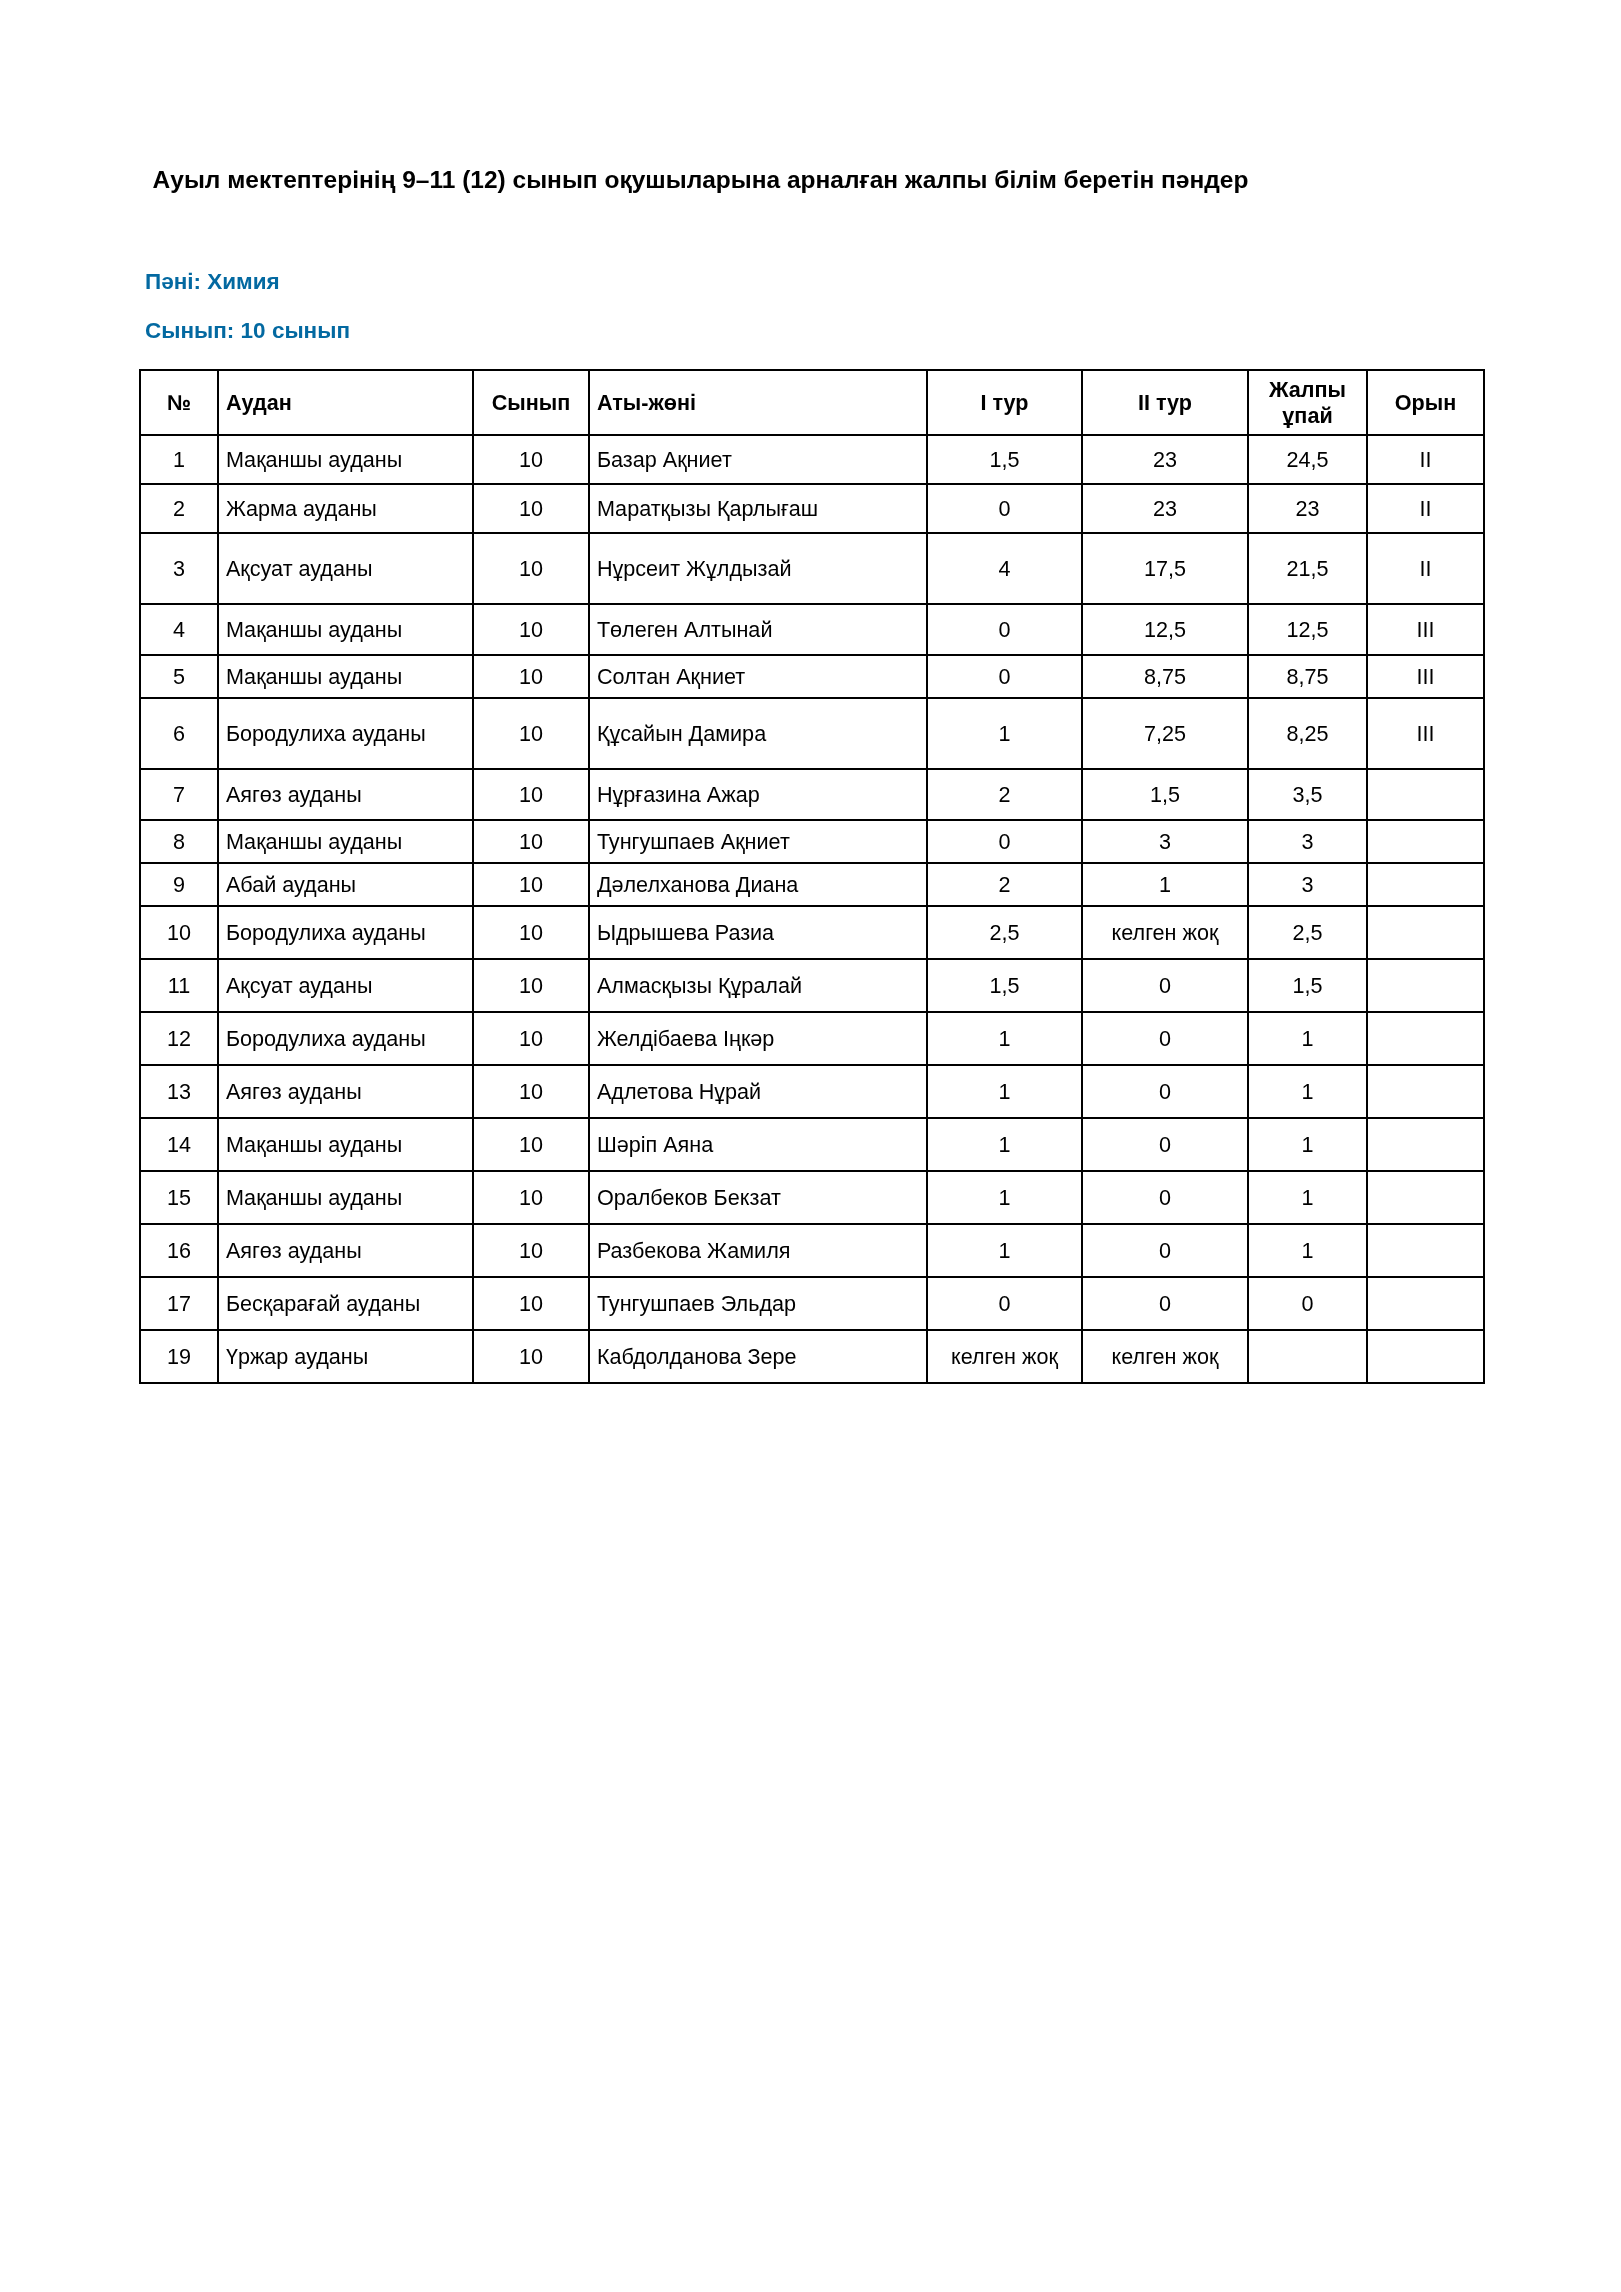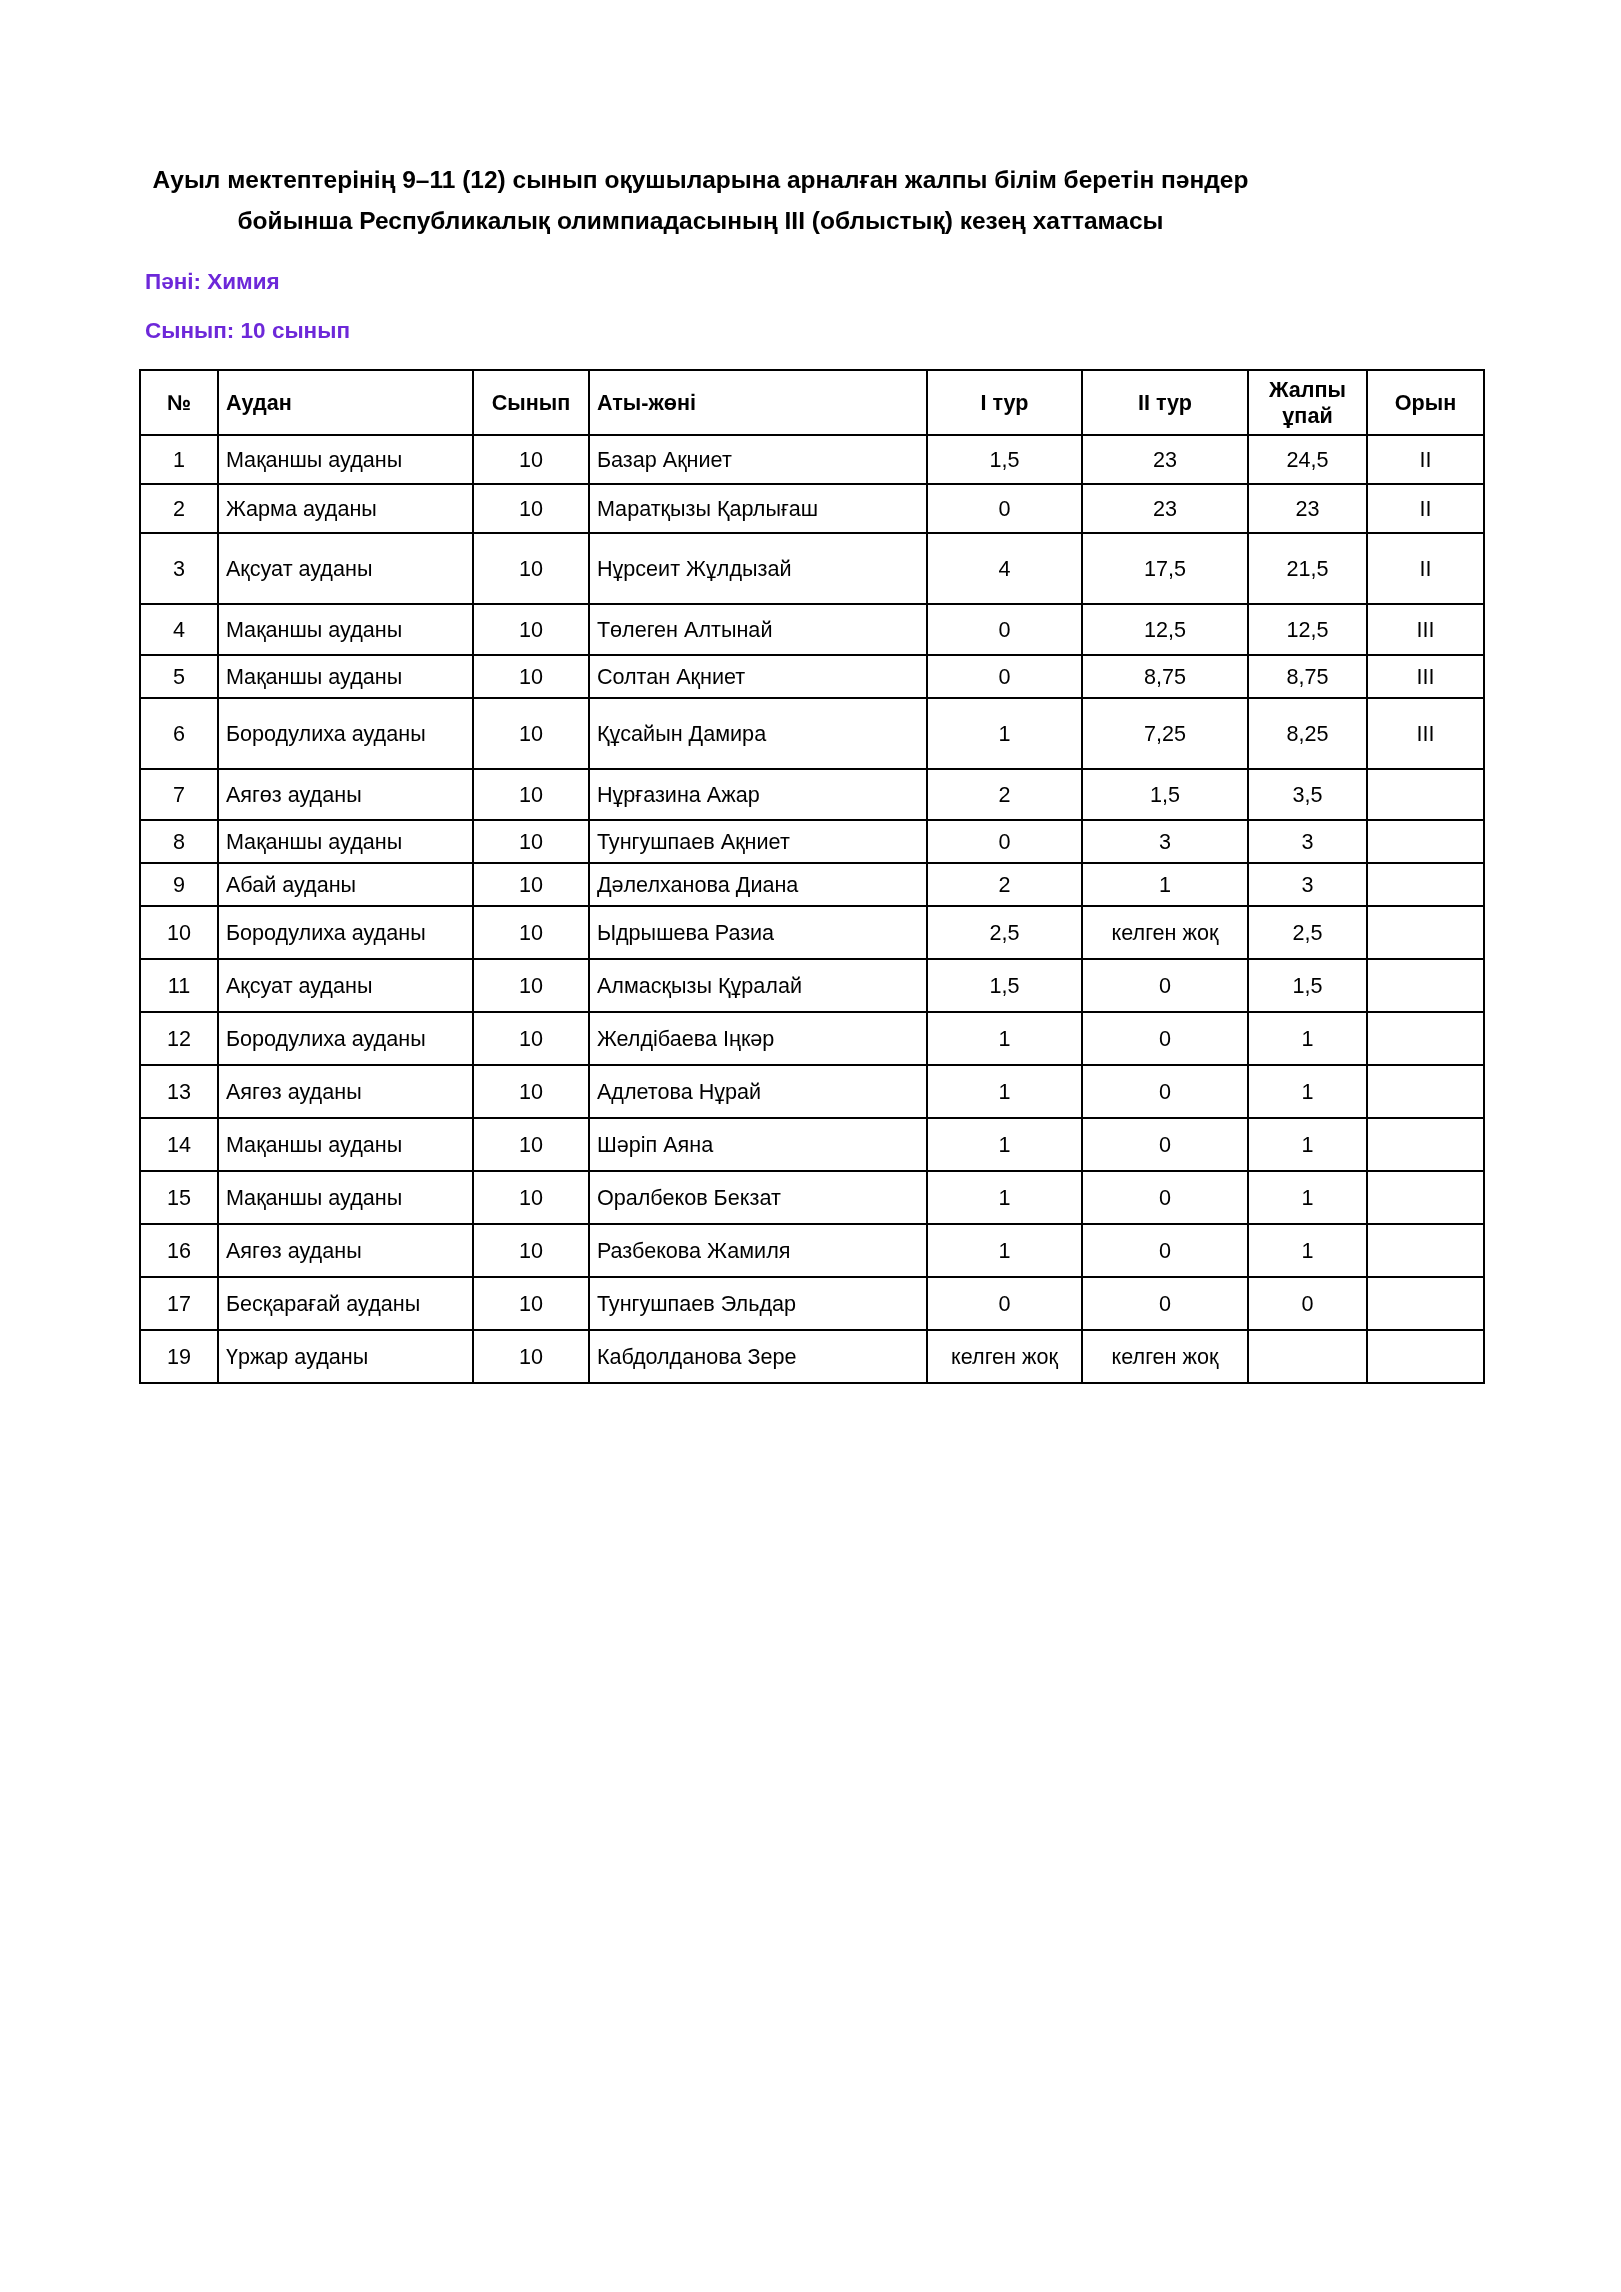--- a/index.html
+++ b/index.html
@@ -26,21 +26,21 @@
     font-weight: bold;
     font-size: 24.5px;
     line-height: 41px;
     color: #000000;
   }
   .meta-line {
     position: absolute;
     left: 145px;
     font-weight: bold;
     font-size: 22.5px;
-    color: #6d28d9;
+    color: #0369a1;
   }
   .meta-subject { top: 269px; }
   .meta-grade  { top: 318px; }
 
   table.results {
     position: absolute;
     left: 139px;
     top: 369px;
     border-collapse: collapse;
     table-layout: fixed;
@@ -77,21 +77,20 @@
   table.results tbody tr:nth-child(8) { height: 43px; }
   table.results tbody tr:nth-child(9) { height: 43px; }
 </style>
 </head>
 <body>
 
 <div class="page">
 
   <div class="doc-title">
     <span>Ауыл мектептерінің 9–11 (12) сынып оқушыларына арналған жалпы білім беретін пәндер</span><br>
-    <span>бойынша Республикалық олимпиадасының ІІІ (облыстық) кезең хаттамасы</span>
   </div>
 
   <div class="meta-line meta-subject">Пәні: Химия</div>
   <div class="meta-line meta-grade">Сынып: 10 сынып</div>
 
   <table class="results">
     <colgroup>
         <col style="width: 78px;">
         <col style="width: 255px;">
         <col style="width: 116px;">

